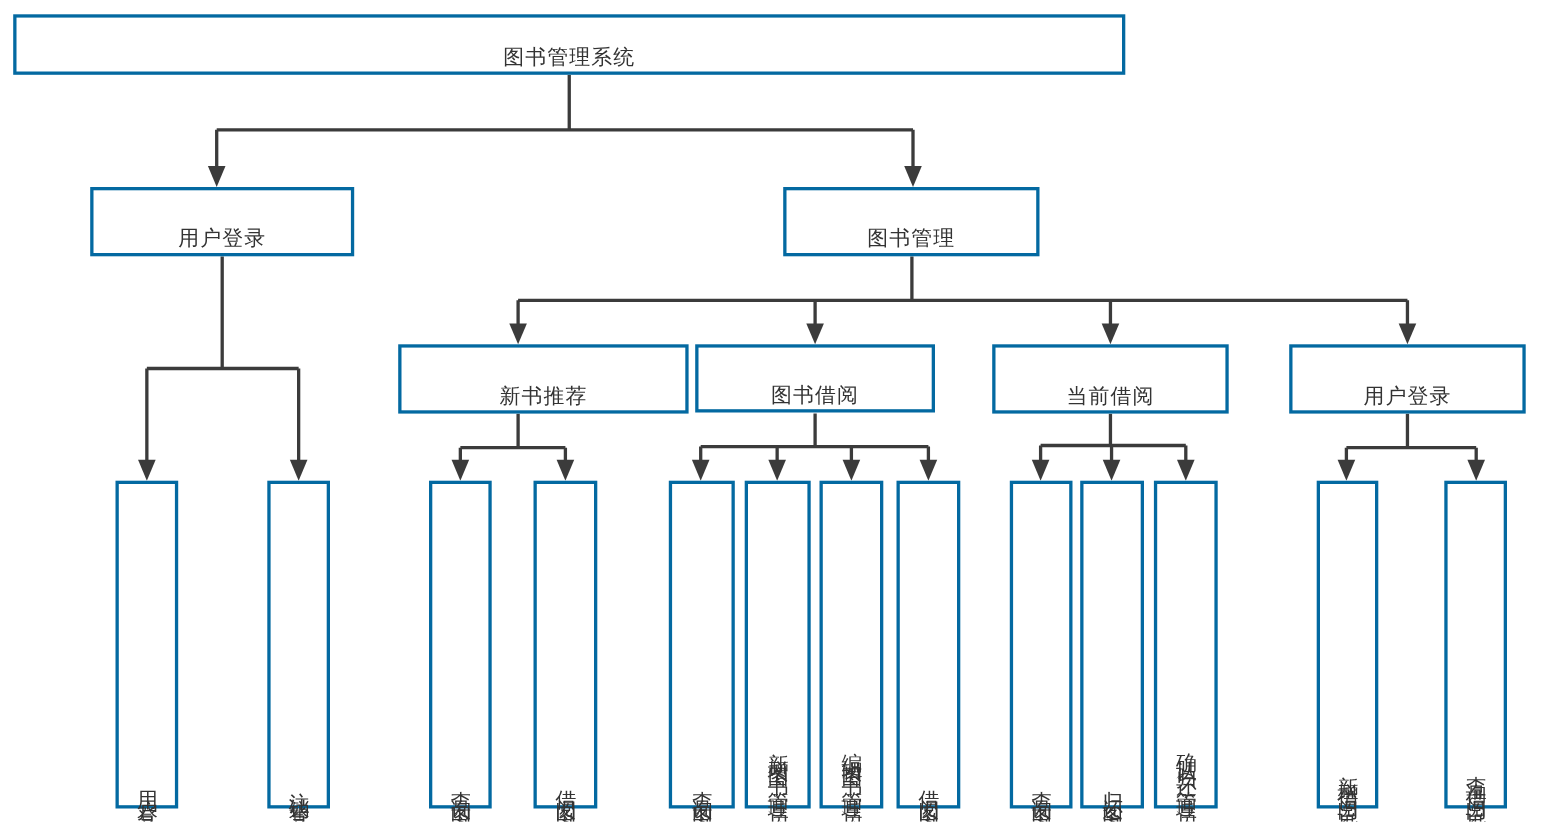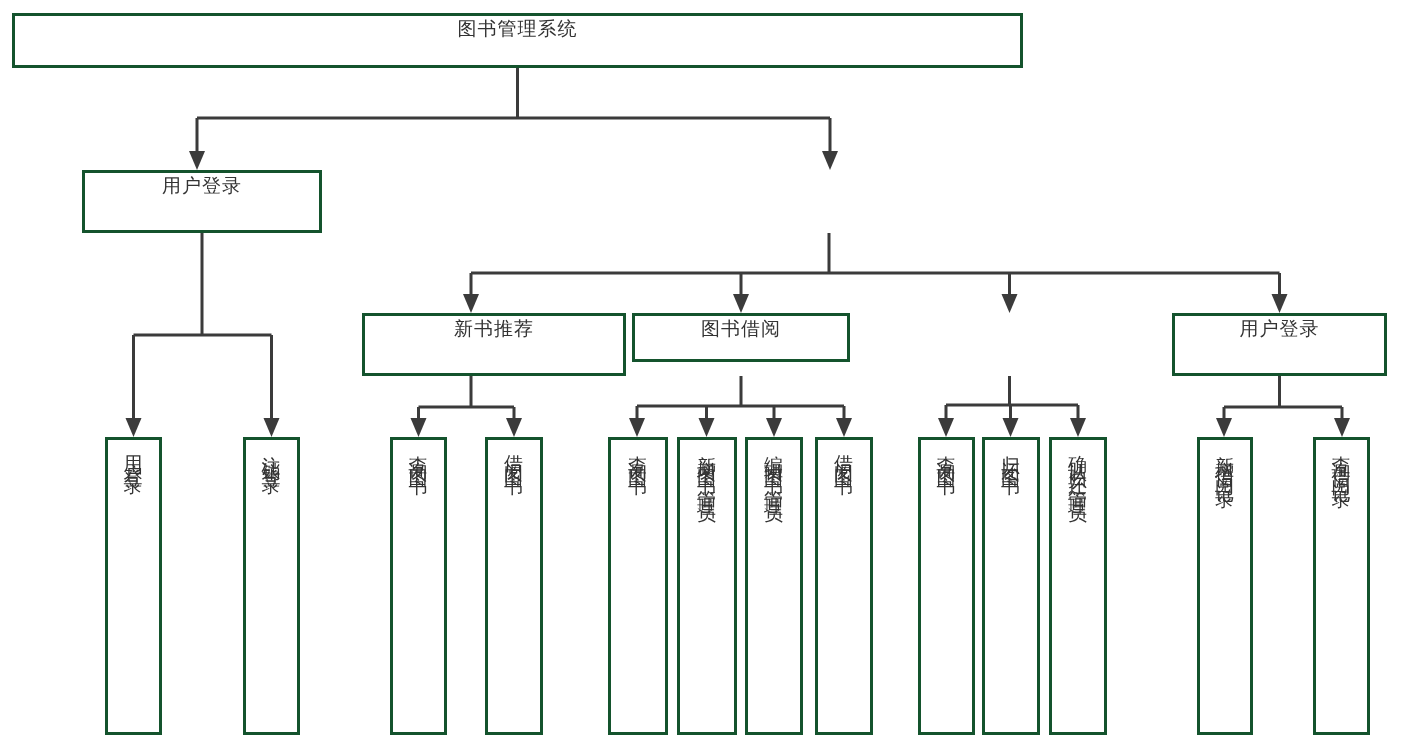--- a/index.html
+++ b/index.html
@@ -28,23 +28,23 @@
     stroke-width: 3;
   }
   .connectors polygon {
     fill: #3b3b3b;
     stroke: none;
   }
   .node {
     position: absolute;
     box-sizing: border-box;
     background: #ffffff;
-    border: 3px solid #14532d;
+    border: 3px solid #0369a1;
     display: flex;
-    align-items: flex-start;
+    align-items: flex-end;
     justify-content: center;
     color: #333333;
     font-size: 19px;
     letter-spacing: 1px;
     text-align: center;
   }
   .node.leaf span {
     writing-mode: vertical-rl;
     text-orientation: mixed;
     letter-spacing: 7px;
@@ -102,26 +102,32 @@
     <polygon points="1334,418 1350,418 1342,437"></polygon>
   </svg>
 
   <div class="node" style="left:12px; top:13px; width:1011px; height:55px;">
     <span>图书管理系统</span>
   </div>
 
   <div class="node" style="left:82px; top:170px; width:240px; height:63px;">
     <span>用户登录</span>
   </div>
+  <div class="node" style="left:712px; top:170px; width:233px; height:63px;">
+    <span>图书管理</span>
+  </div>
 
   <div class="node" style="left:362px; top:313px; width:264px; height:63px;">
     <span>新书推荐</span>
   </div>
-  <div class="node" style="left:632px; top:313px; width:218px; height:49px;">
+  <div class="node" style="left:632px; top:313px; width:218px; height:62px;">
     <span>图书借阅</span>
+  </div>
+  <div class="node" style="left:902px; top:313px; width:215px; height:63px;">
+    <span>当前借阅</span>
   </div>
   <div class="node" style="left:1172px; top:313px; width:215px; height:63px;">
     <span>用户登录</span>
   </div>
 
   <div class="node leaf" style="left:105px; top:437px; width:57px; height:298px;">
     <span>用户登录</span>
   </div>
   <div class="node leaf" style="left:243px; top:437px; width:57px; height:298px;">
     <span>注销登录</span>

